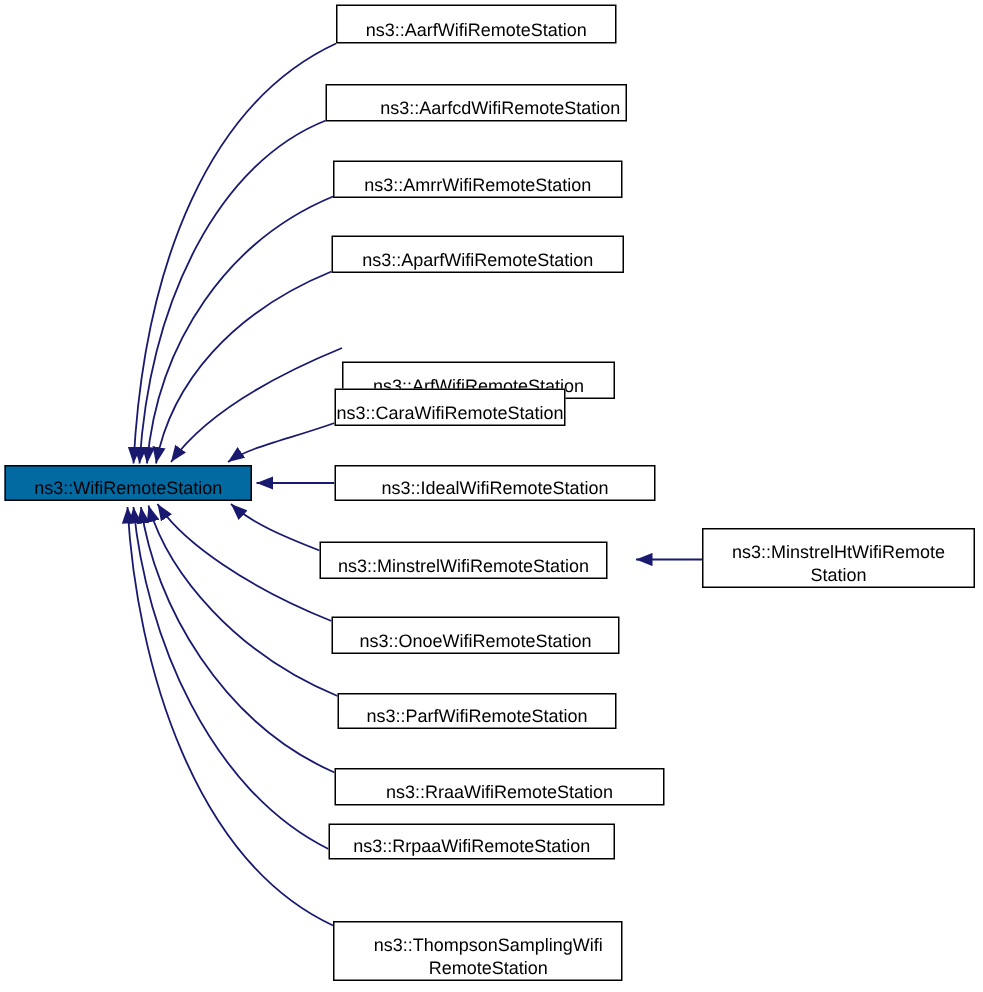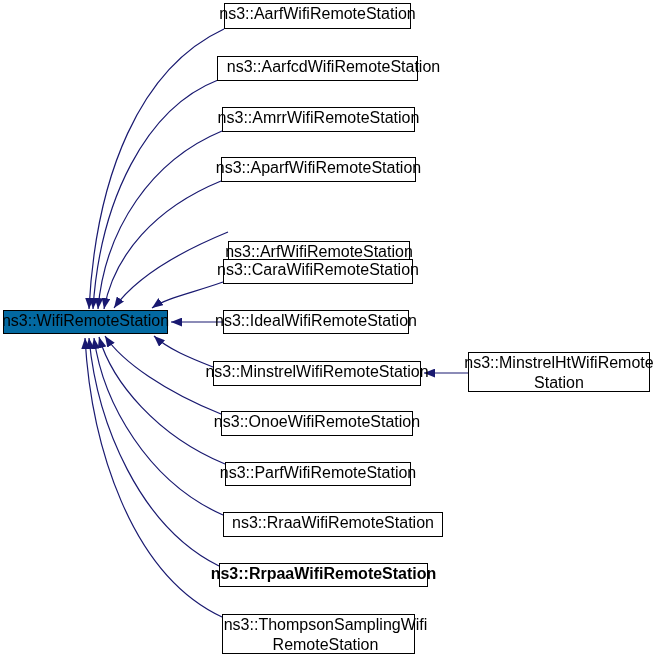--- a/index.html
+++ b/index.html
@@ -27,22 +27,22 @@
     stroke-width: 1.2px;
   }
   .class-node {
     position: absolute;
     box-sizing: border-box;
     border: 1px solid #000000;
     background: #ffffff;
     display: flex;
     flex-direction: column;
     align-items: center;
-    justify-content: flex-start;
-    font-size: 16px;
+    justify-content: flex-end;
+    font-size: 12px;
     line-height: 1.25;
     color: #000000;
     text-align: center;
     white-space: nowrap;
     cursor: pointer;
   }
   .class-node.highlight {
     background: #0369a1;
   }
 </style>
@@ -85,39 +85,39 @@
       </div>
       <div class="class-node" style="left: 222px; top: 107px; width: 193px; height: 25px;">
         <span>ns3::AmrrWifiRemoteStation</span>
       </div>
       <div class="class-node" style="left: 221px; top: 157px; width: 195px; height: 25px;">
         <span>ns3::AparfWifiRemoteStation</span>
       </div>
       <div class="class-node" style="left: 228px; top: 208px; width: 182px; height: 25px; margin-top: 33px;">
         <span>ns3::ArfWifiRemoteStation</span>
       </div>
-      <div class="class-node" style="left: 223px; top: 259px; width: 190px; height: 25px;">
+      <div class="class-node" style="left: 223px; top: 259px; width: 154px; height: 25px;">
         <span>ns3::CaraWifiRemoteStation</span>
       </div>
-      <div class="class-node" style="left: 223px; top: 310px; width: 186px; height: 24px;">
+      <div class="class-node" style="left: 223px; top: 310px; width: 214px; height: 24px;">
         <span>ns3::IdealWifiRemoteStation</span>
       </div>
-      <div class="class-node" style="left: 213px; top: 361px; width: 208px; height: 25px;">
+      <div class="class-node" style="left: 213px; top: 361px; width: 192px; height: 25px;">
         <span>ns3::MinstrelWifiRemoteStation</span>
       </div>
       <div class="class-node" style="left: 221px; top: 411px; width: 192px; height: 25px;">
         <span>ns3::OnoeWifiRemoteStation</span>
       </div>
       <div class="class-node" style="left: 225px; top: 462px; width: 186px; height: 24px;">
         <span>ns3::ParfWifiRemoteStation</span>
       </div>
       <div class="class-node" style="left: 223px; top: 512px; width: 220px; height: 25px;">
         <span>ns3::RraaWifiRemoteStation</span>
       </div>
-      <div class="class-node" style="left: 219px; top: 563px; width: 209px; height: 24px; font-weight: bold;">
+      <div class="class-node" style="left: 219px; top: 549px; width: 191px; height: 24px;">
         <span>ns3::RrpaaWifiRemoteStation</span>
       </div>
       <div class="class-node" style="left: 222px; top: 614px; width: 193px; height: 40px; padding-left: 14px;">
         <span>ns3::ThompsonSamplingWifi</span>
         <span>RemoteStation</span>
       </div>
       <div class="class-node" style="left: 468px; top: 352px; width: 182px; height: 40px;">
         <span>ns3::MinstrelHtWifiRemote</span>
         <span>Station</span>
       </div>

